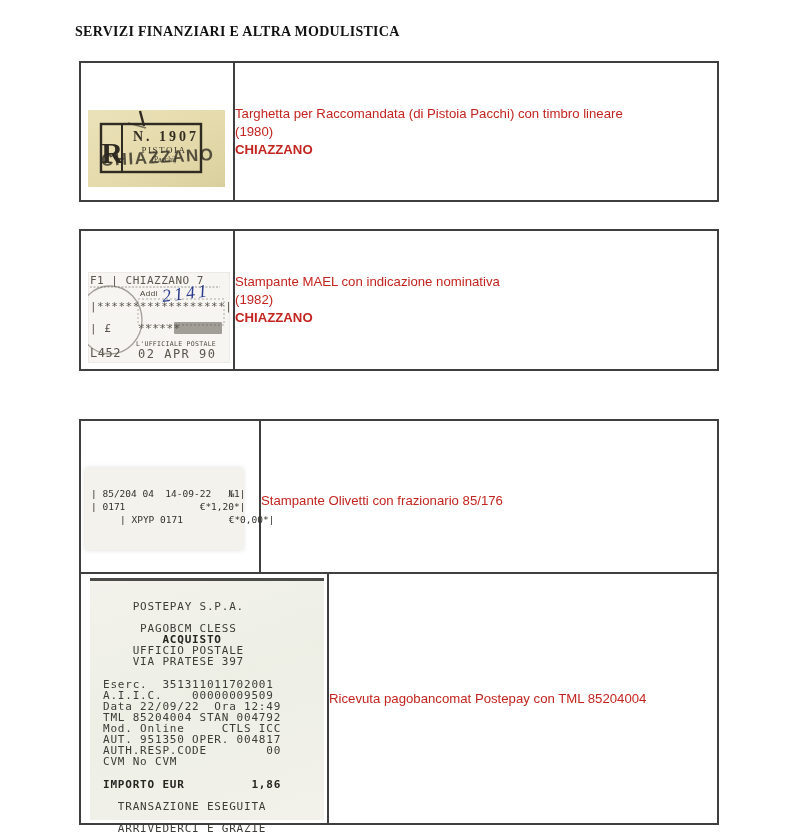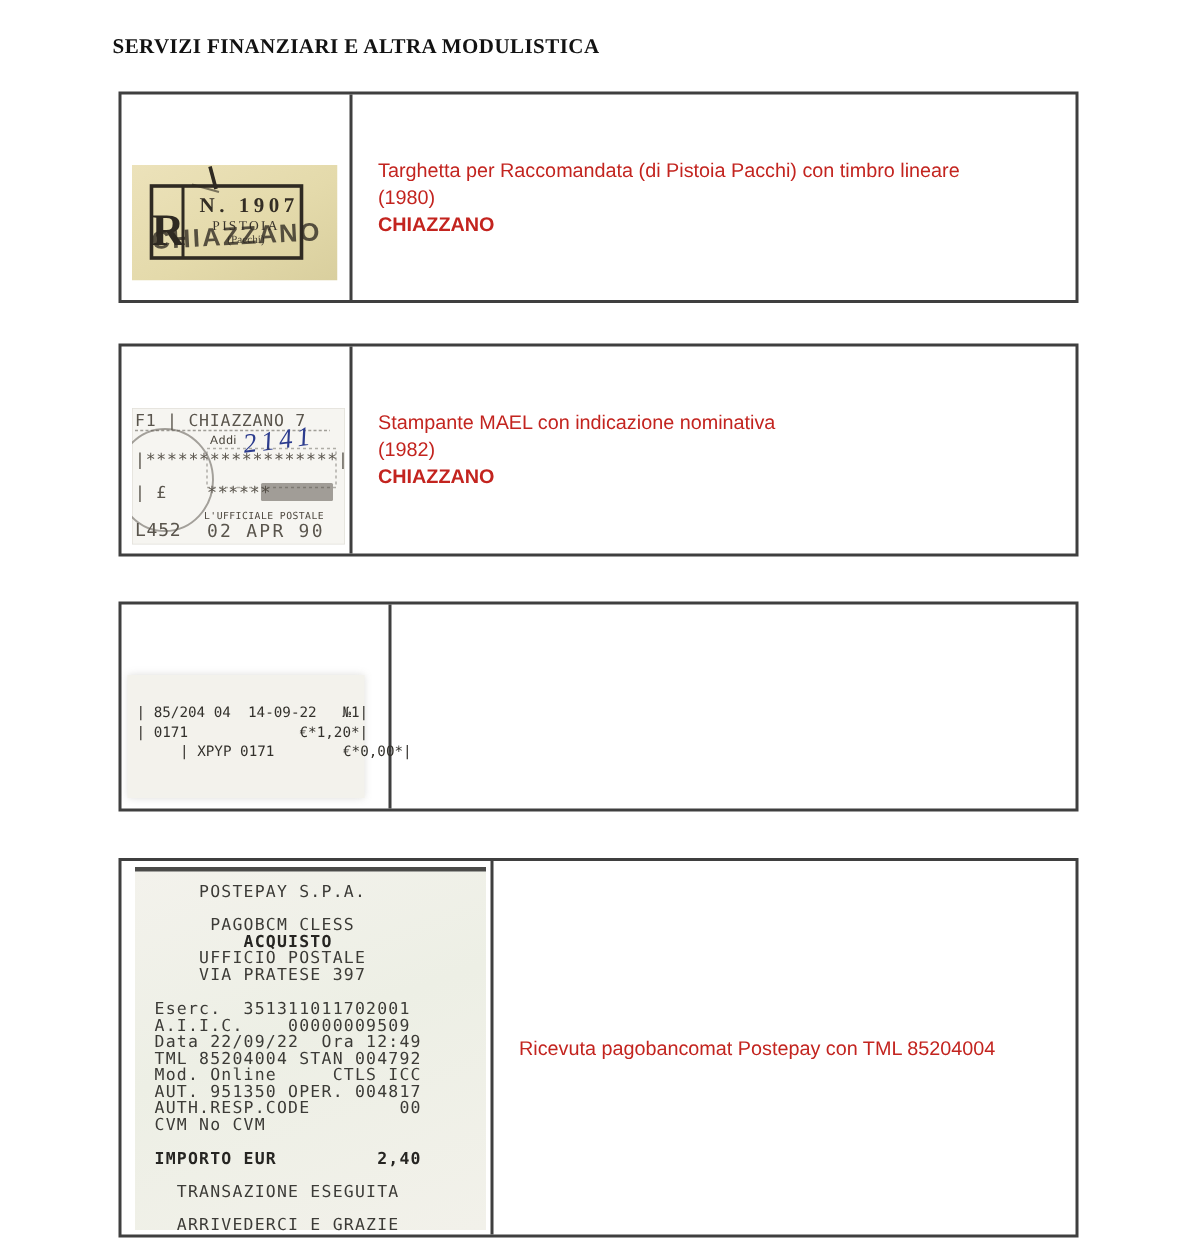--- a/index.html
+++ b/index.html
@@ -7,45 +7,45 @@
        font-family:"Liberation Sans",sans-serif;overflow:hidden;}
 
   .page-title{position:absolute;left:75px;top:24px;
     font-family:"Liberation Serif",serif;font-weight:bold;font-size:14px;
     letter-spacing:.3px;color:#121212;}
 
   .tbl{position:absolute;left:79px;width:640px;border:2px solid var(--tblborder,#3f3f3f);
     display:flex;background:#fff;box-sizing:border-box;}
   .t1{top:61px;height:141px;}
   .t2{top:229px;height:142px;}
-  .t3{top:401px;height:140px;}
+  .t3{top:419px;height:164px;}
   .t4{top:572px;height:253px;}
 
   .cell-img{position:relative;box-sizing:border-box;flex:none;
     border-right:2px solid var(--tblborder,#3f3f3f);}
   .w154{width:154px;} .w180{width:180px;} .w248{width:248px;}
   .cell-txt{flex:1;display:flex;flex-direction:column;justify-content:center;
-    padding-left:17px;box-sizing:border-box;}
+    padding-left:0;box-sizing:border-box;}
   .desc{font-size:13.2px;line-height:18px;color:var(--accent,#c3241f);}
   .desc.bold{font-weight:bold;}
 
   .imgbox{position:absolute;}
 
   
   .r3paper{position:absolute;left:4px;top:47px;width:158px;height:82px;
     background:#f3f2ec;box-shadow:0 0 5px rgba(120,120,110,.25);
     padding:19px 0 0 6px;box-sizing:border-box;}
   .r3paper div{font-family:"DejaVu Sans Mono",monospace;font-size:9.5px;
     line-height:13px;white-space:pre;color:#33312c;}
   .r3paper div.u{margin-left:29px;}
 
   
   .r4paper{position:absolute;left:9px;top:4px;width:234px;height:242px;
     background:linear-gradient(160deg,#f3f2ec 0%,#edefe5 45%,#f2f1ea 100%);
-    border-top:3px solid #4b4b49;padding:8px 0 0 13px;box-sizing:border-box;}
+    border-top:3px solid #4b4b49;padding:20px 0 0 13px;box-sizing:border-box;}
   .r4paper div{font-family:"DejaVu Sans Mono",monospace;font-size:11px;
     line-height:11.1px;letter-spacing:.8px;white-space:pre;color:#3c3b37;}
   .r4paper div.bold{font-weight:bold;color:#262522;}
 </style>
 </head>
 <body>
 
 <div class="page-title">SERVIZI FINANZIARI E ALTRA MODULISTICA</div>
 
 <section class="tbl t1">
@@ -106,20 +106,23 @@
 </section>
 
 <section class="tbl t3">
   <div class="cell-img w180">
     <div class="r3paper">
         <div>| 85/204 04  14-09-22   №1|</div>
         <div>| 0171             €*1,20*|</div>
         <div class="u">| XPYP 0171        €*0,00*|</div>
       </div>
   </div>
+  <div class="cell-txt">
+    <div class="desc">Stampante Olivetti con frazionario 85/176</div>
+  </div>
 </section>
 
 <section class="tbl t4">
   <div class="cell-img w248">
     <div class="r4paper">
         <div>    POSTEPAY S.P.A.</div>
         <div> </div>
         <div>     PAGOBCM CLESS</div>
         <div class="bold">        ACQUISTO</div>
         <div>    UFFICIO POSTALE</div>
@@ -127,21 +130,21 @@
         <div> </div>
         <div>Eserc.  351311011702001</div>
         <div>A.I.I.C.    00000009509</div>
         <div>Data 22/09/22  Ora 12:49</div>
         <div>TML 85204004 STAN 004792</div>
         <div>Mod. Online     CTLS ICC</div>
         <div>AUT. 951350 OPER. 004817</div>
         <div>AUTH.RESP.CODE        00</div>
         <div>CVM No CVM</div>
         <div> </div>
-        <div class="bold">IMPORTO EUR         2,40</div>
+        <div class="bold">IMPORTO EUR         1,86</div>
         <div> </div>
         <div>  TRANSAZIONE ESEGUITA</div>
         <div> </div>
         <div>  ARRIVEDERCI E GRAZIE</div>
       </div>
   </div>
   <div class="cell-txt">
     <div class="desc">Ricevuta pagobancomat Postepay con TML 85204004</div>
   </div>
 </section>

